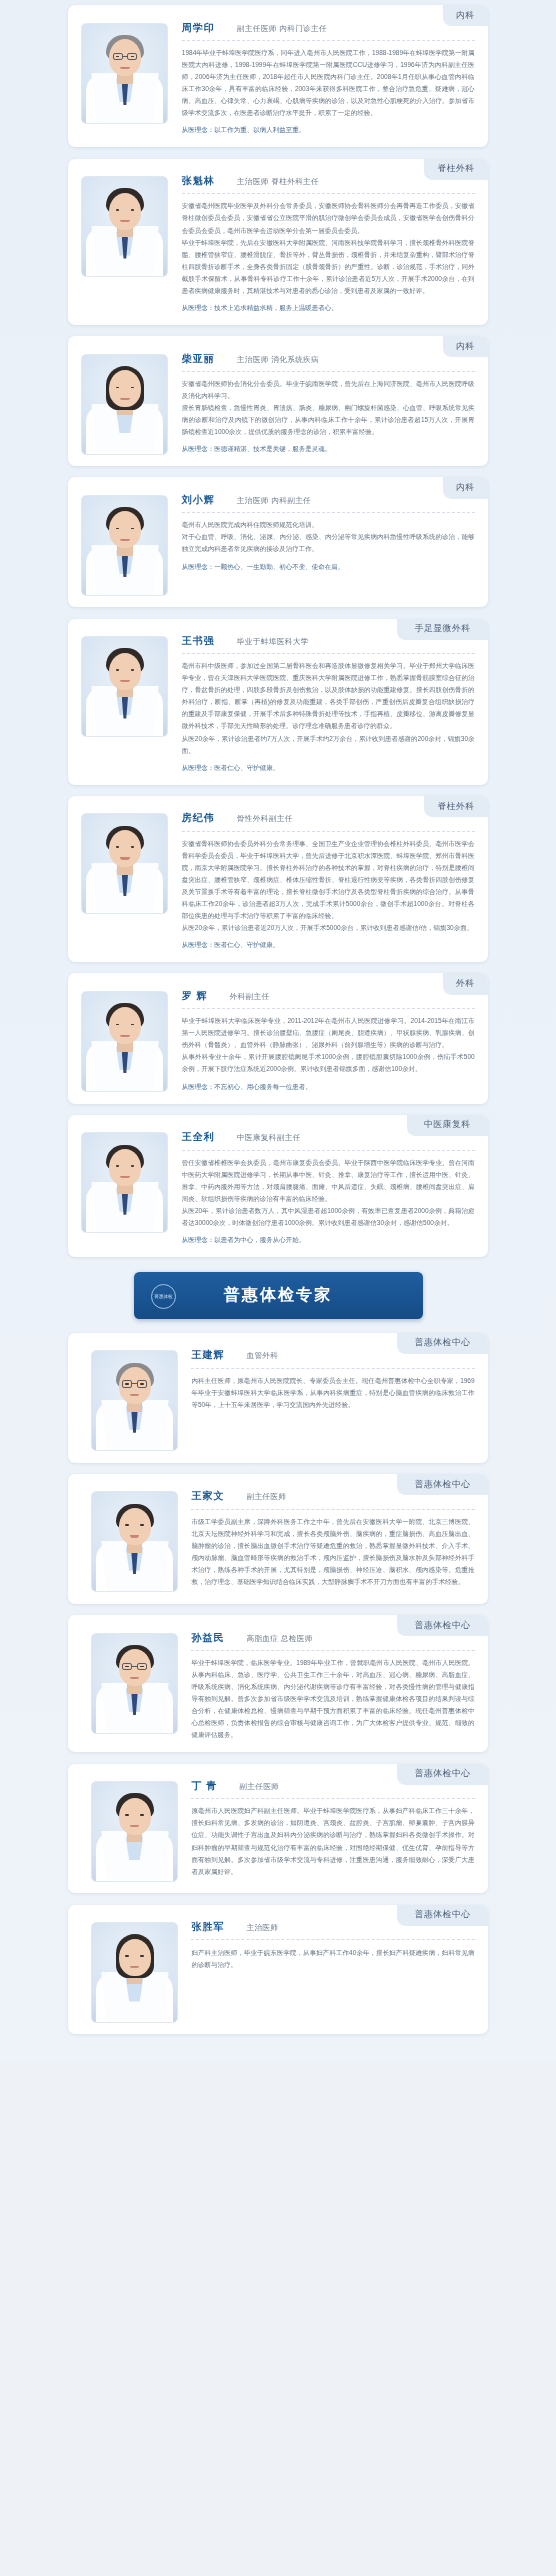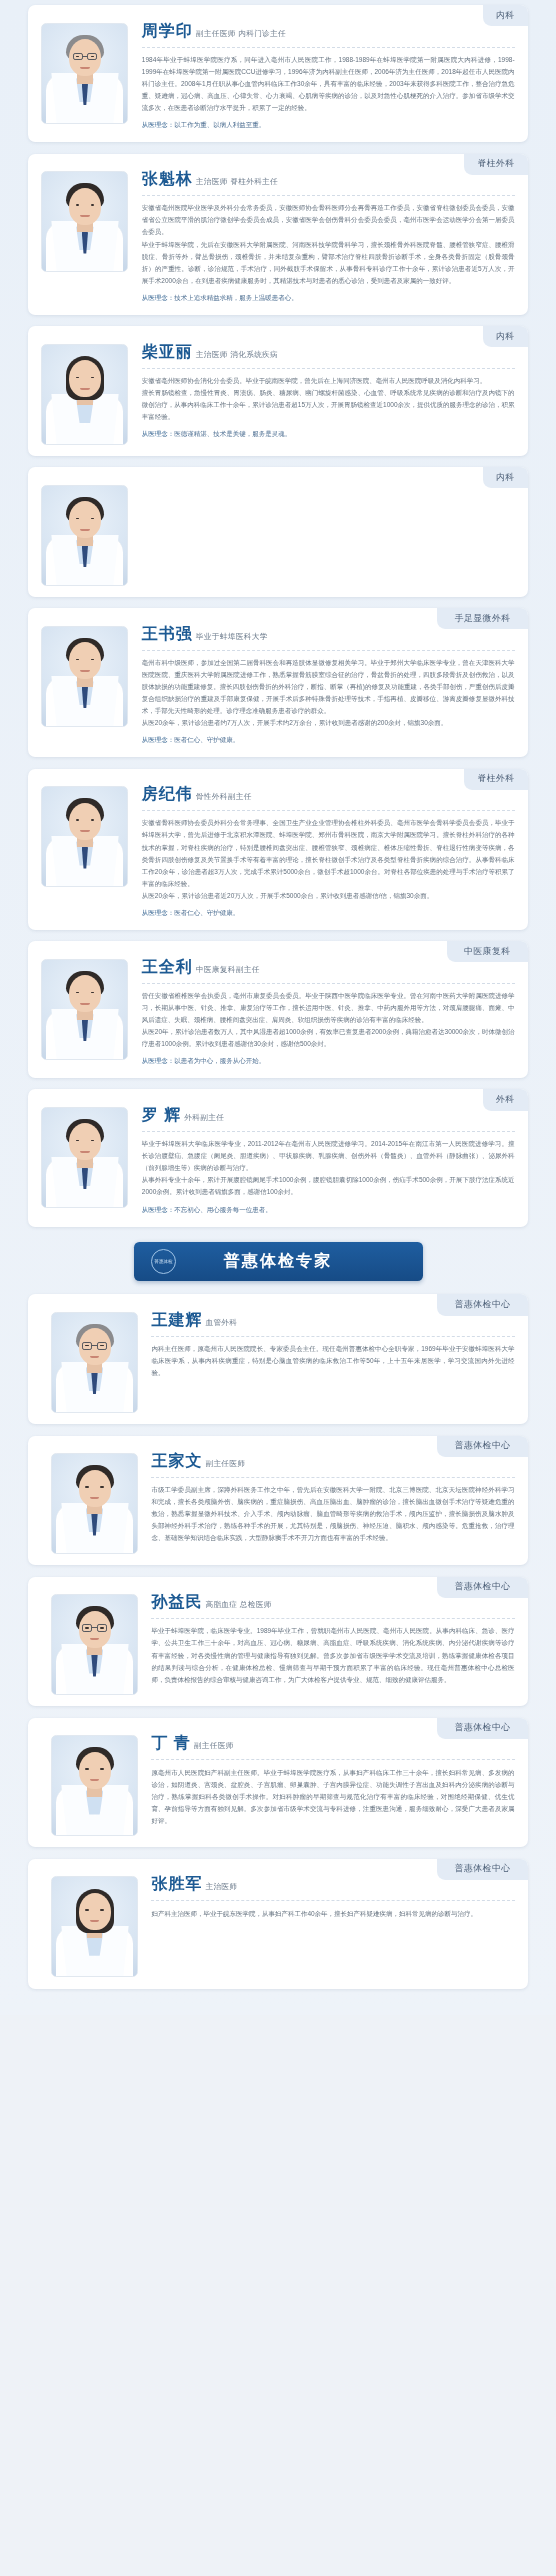--- a/index.html
+++ b/index.html
@@ -9,21 +9,21 @@
     font-family: "Liberation Sans", "DejaVu Sans", sans-serif;
   }
   .page {
     width: 556px;
     margin: 0 auto;
     background: linear-gradient(180deg, #e9f0f8 0%, #eef3f9 100%);
     padding: 5.2px 0 15.5px 0;
   }
   .card {
     position: relative;
-    width: 500px;
+    width: 420px;
     margin: 0 auto 11.3px auto;
     background: #ffffff;
     border-radius: 7.2px;
     box-shadow: 0 1px 3.1px rgba(120,140,165,0.18);
     padding: 13.4px 13.4px 11.3px 13.4px;
     min-height: 124px;
   }
   .dept-tab {
     position: absolute;
     top: 0; right: 0;
@@ -77,25 +77,25 @@
 
   .info { flex: 1 1 auto; min-width: 0; padding-top: 2.1px; }
   .name-line {
     display: flex;
     align-items: baseline;
     border-bottom: 0.5px dashed #d3dce7;
     padding-bottom: 5.2px;
     margin-bottom: 6.2px;
   }
   .name {
-    font-size: 16px;
+    font-size: 10px;
     color: #1d5a93;
     font-weight: bold;
     letter-spacing: 1px;
-    margin-right: 3px;
+    margin-right: 22px;
   }
   .title {
     font-size: 7.7px;
     color: #6c7b8c;
     letter-spacing: 0.3px;
   }
   .bio {
     font-size: 6.5px;
     color: #63707e;
     line-height: 1.85;
@@ -112,21 +112,21 @@
 
   
   .banner-wrap {
     width: 526px;
     margin: 15.5px auto 13.4px auto;
     display: flex;
     justify-content: center;
   }
   .banner {
     width: 289px;
-    height: 39px;
+    height: 47px;
     background: linear-gradient(180deg, #1f5ea0 0%, #164b86 100%);
     border-radius: 5.2px;
     display: flex;
     align-items: center;
     justify-content: center;
     position: relative;
     box-shadow: 0 1.5px 4.1px rgba(30,70,120,0.3);
   }
   .banner-badge {
     position: absolute;
@@ -260,20 +260,29 @@
               <div class="p-shirt"></div>
               <div class="p-tie"></div>
               <div class="p-neck"></div>
               <div class="p-hair"></div>
               <div class="p-head"></div>
               <div class="p-eye-l"></div>
               <div class="p-eye-r"></div>
               <div class="p-mouth"></div>
             </div>
           </div>
+          <div class="info">
+            <div class="name-line">
+              <div class="name">刘小辉</div>
+              <div class="title">主治医师 内科副主任</div>
+            </div>
+            <div class="bio">亳州市人民医院完成内科住院医师规范化培训。
+对于心血管、呼吸、消化、泌尿、内分泌、感染、内分泌等常见疾病内科急慢性呼吸系统的诊治，能够独立完成内科患者常见疾病的接诊及治疗工作。</div>
+            <div class="specialty"><b>从医理念：</b><span>一颗热心、一生勤勤、初心不变、使命在肩。</span></div>
+          </div>
         </div>
       </div>
       <div class="card">
         <div class="dept-tab wide">手足显微外科</div>
         <div class="row">
           <div class="photo-wrap">
             <div class="photo">
               <div class="p-bg"></div>
               <div class="p-body"></div>
               <div class="p-coat-l"></div>
@@ -323,20 +332,50 @@
               <div class="name">房纪伟</div>
               <div class="title">骨性外科副主任</div>
             </div>
             <div class="bio">安徽省骨科医师协会委员外科分会常务理事、全国卫生产业企业管理协会椎柱外科委员、亳州市医学会骨科学委员会委员，毕业于蚌埠医科大学，曾先后进修于北京积水潭医院、蚌埠医学院、郑州市骨科医院，南京大学附属医院学习。擅长脊柱外科治疗的各种技术的掌握，对脊柱疾病的治疗，特别是腰椎间盘突出症、腰椎管狭窄、颈椎病症、椎体压缩性骨折、脊柱退行性病变等疾病，各类骨折四肢创伤修复及关节置换手术等有着丰富的理论，擅长脊柱微创手术治疗及各类型脊柱骨折疾病的综合治疗。从事骨科临床工作20余年，诊治患者超3万人次，完成手术累计5000余台，微创手术超1000余台。对脊柱各部位疾患的处理与手术治疗等积累了丰富的临床经验。
 从医20余年，累计诊治患者近20万人次，开展手术5000余台，累计收到患者感谢信/信，锦旗30余面。</div>
             <div class="specialty"><b>从医理念：</b><span>医者仁心、守护健康。</span></div>
           </div>
         </div>
       </div>
       <div class="card">
+        <div class="dept-tab">外科</div>
+        <div class="row">
+          <div class="photo-wrap">
+            <div class="photo">
+              <div class="p-bg"></div>
+              <div class="p-body"></div>
+              <div class="p-coat-l"></div>
+              <div class="p-coat-r"></div>
+              <div class="p-shirt"></div>
+              <div class="p-tie"></div>
+              <div class="p-neck"></div>
+              <div class="p-hair"></div>
+              <div class="p-head"></div>
+              <div class="p-eye-l"></div>
+              <div class="p-eye-r"></div>
+              <div class="p-mouth"></div>
+            </div>
+          </div>
+          <div class="info">
+            <div class="name-line">
+              <div class="name">罗 辉</div>
+              <div class="title">外科副主任</div>
+            </div>
+            <div class="bio">毕业于蚌埠医科大学临床医学专业，2011-2012年在亳州市人民医院进修学习。2014-2015年在南江市第一人民医院进修学习。擅长诊治腹壁疝、急腹症（阑尾炎、胆道疾病）、甲状腺疾病、乳腺疾病、创伤外科（骨髓炎）、血管外科（静脉曲张）、泌尿外科（前列腺增生等）疾病的诊断与治疗。
+从事外科专业十余年，累计开展腹腔镜阑尾手术1000余例，腹腔镜胆囊切除1000余例，伤疝手术500余例，开展下肢疗法症系统近2000余例。累计收到患者锦旗多面，感谢信100余封。</div>
+            <div class="specialty"><b>从医理念：</b><span>不忘初心、用心服务每一位患者。</span></div>
+          </div>
+        </div>
+      </div>
+      <div class="card">
         <div class="dept-tab wide">中医康复科</div>
         <div class="row">
           <div class="photo-wrap">
             <div class="photo">
               <div class="p-bg"></div>
               <div class="p-body"></div>
               <div class="p-coat-l"></div>
               <div class="p-coat-r"></div>
               <div class="p-shirt"></div>
               <div class="p-tie"></div>
@@ -349,50 +388,20 @@
             </div>
           </div>
           <div class="info">
             <div class="name-line">
               <div class="name">王全利</div>
               <div class="title">中医康复科副主任</div>
             </div>
             <div class="bio">曾任安徽省椎椎医学会执委员，亳州市康复委员会委员。毕业于陕西中医学院临床医学专业。曾在河南中医药大学附属医院进修学习，长期从事中医、针灸、推拿、康复治疗等工作，擅长运用中医、针灸、推拿、中药内服外用等方法，对颈肩腰腿痛、面瘫、中风后遗症、失眠、颈椎病、腰椎间盘突出症、肩周炎、软组织损伤等疾病的诊治有丰富的临床经验。
 从医20年，累计诊治患者数万人，其中风湿患者超1000余例，有效率已查复患者2000余例，典籍治愈者达30000余次，时体微创治疗患者1000余例。累计收到患者感谢信30余封，感谢信500余封。</div>
             <div class="specialty"><b>从医理念：</b><span>以患者为中心，服务从心开始。</span></div>
-          </div>
-        </div>
-      </div>
-      <div class="card">
-        <div class="dept-tab">外科</div>
-        <div class="row">
-          <div class="photo-wrap">
-            <div class="photo">
-              <div class="p-bg"></div>
-              <div class="p-body"></div>
-              <div class="p-coat-l"></div>
-              <div class="p-coat-r"></div>
-              <div class="p-shirt"></div>
-              <div class="p-tie"></div>
-              <div class="p-neck"></div>
-              <div class="p-hair"></div>
-              <div class="p-head"></div>
-              <div class="p-eye-l"></div>
-              <div class="p-eye-r"></div>
-              <div class="p-mouth"></div>
-            </div>
-          </div>
-          <div class="info">
-            <div class="name-line">
-              <div class="name">罗 辉</div>
-              <div class="title">外科副主任</div>
-            </div>
-            <div class="bio">毕业于蚌埠医科大学临床医学专业，2011-2012年在亳州市人民医院进修学习。2014-2015年在南江市第一人民医院进修学习。擅长诊治腹壁疝、急腹症（阑尾炎、胆道疾病）、甲状腺疾病、乳腺疾病、创伤外科（骨髓炎）、血管外科（静脉曲张）、泌尿外科（前列腺增生等）疾病的诊断与治疗。
-从事外科专业十余年，累计开展腹腔镜阑尾手术1000余例，腹腔镜胆囊切除1000余例，伤疝手术500余例，开展下肢疗法症系统近2000余例。累计收到患者锦旗多面，感谢信100余封。</div>
-            <div class="specialty"><b>从医理念：</b><span>不忘初心、用心服务每一位患者。</span></div>
           </div>
         </div>
       </div>
     </div>
 
   <div class="banner-wrap">
     <div class="banner">
       <div class="banner-badge">
         <span>普惠体检</span>
       </div>

